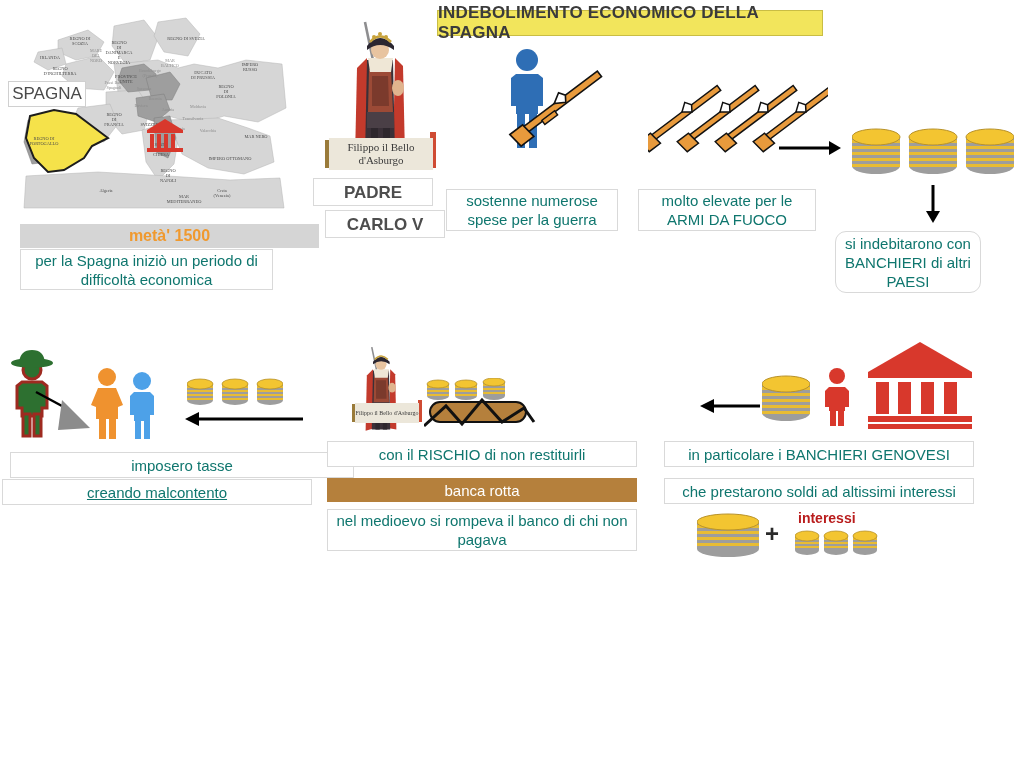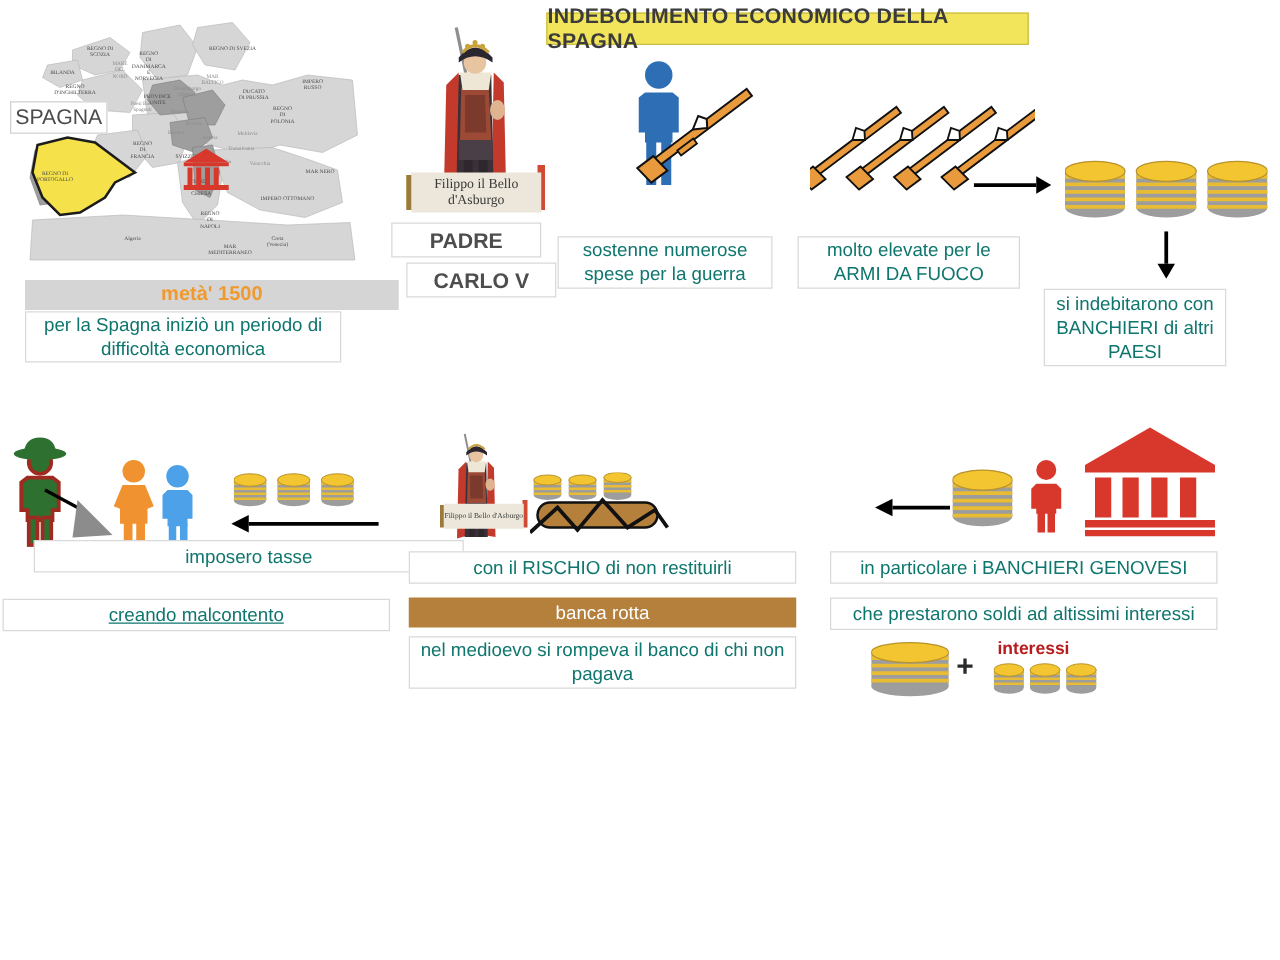--- a/index.html
+++ b/index.html
@@ -332,21 +332,21 @@
 
 <div class="abs" style="left:925px;top:185px;">
   <svg width="16" height="38" viewBox="0 0 16 38">
     <line x1="8" y1="0" x2="8" y2="26" stroke="#000" stroke-width="3"></line>
     <polygon points="1,26 15,26 8,38" fill="#000"></polygon>
   </svg>
 </div>
 
 <div class="abs tbox" style="left:446px;top:189px;width:172px;height:42px;">sostenne numerose spese per la guerra</div>
 <div class="abs tbox" style="left:638px;top:189px;width:178px;height:42px;">molto elevate per le ARMI DA FUOCO</div>
-<div class="abs tbox" style="left:835px;top:231px;width:146px;height:62px;">si indebitarono con BANCHIERI di altri PAESI</div>
+<div class="abs tbox" style="left:835px;top:231px;width:146px;height:62px;border-radius:11px;">si indebitarono con BANCHIERI di altri PAESI</div>
 
 <div class="abs" style="left:10px;top:348px;">
   <svg width="62" height="92" viewBox="0 0 62 92">
 
     <circle cx="22" cy="22" r="9" fill="#2d7030" stroke="#9e2a20" stroke-width="3"></circle>
     <path d="M12,34 L32,34 L37,38 L37,60 L32,60 L32,68 L12,68 L12,60 L7,60 L7,38 Z" fill="#2d7030" stroke="#9e2a20" stroke-width="3"></path>
     <rect x="13" y="66" width="7" height="22" fill="#2d7030" stroke="#9e2a20" stroke-width="3"></rect>
     <rect x="24" y="66" width="7" height="22" fill="#2d7030" stroke="#9e2a20" stroke-width="3"></rect>
 
     <ellipse cx="22" cy="15" rx="21" ry="5" fill="#2d7030"></ellipse>
@@ -414,21 +414,21 @@
   </svg>
 </div>
 
 <div class="abs" style="left:185px;top:411px;">
   <svg width="118" height="16" viewBox="0 0 118 16">
     <line x1="14" y1="8" x2="118" y2="8" stroke="#000" stroke-width="3"></line>
     <polygon points="14,1 0,8 14,15" fill="#000"></polygon>
   </svg>
 </div>
 
-<div class="abs tbox" style="left:10px;top:432px;width:344px;height:26px;margin-left:17px;">imposero tasse</div>
+<div class="abs tbox" style="left:10px;top:452px;width:344px;height:26px;">imposero tasse</div>
 <div class="abs tbox" style="left:2px;top:479px;width:310px;height:26px;text-decoration:underline;">creando malcontento</div>
 
 <div class="abs" style="left:357px;top:342px;">
   <svg width="48" height="100" viewBox="0 0 78 162">
     <line x1="24" y1="8" x2="44" y2="104" stroke="#8e8e90" stroke-width="2.6"></line>
     <path d="M16,54 L26,44 L28,140 L14,144 Z" fill="#c33a2c"></path>
     <path d="M62,52 L54,44 L52,140 L64,142 Z" fill="#c33a2c"></path>
     <path d="M26,46 L52,46 L54,142 L24,142 Z" fill="#3a3038"></path>
     <path d="M28,56 L50,56 L52,98 L27,98 Z" fill="#9c4a36"></path>
     <path d="M31,62 L47,62 L48,92 L31,92 Z" fill="#7b3a2c"></path>

